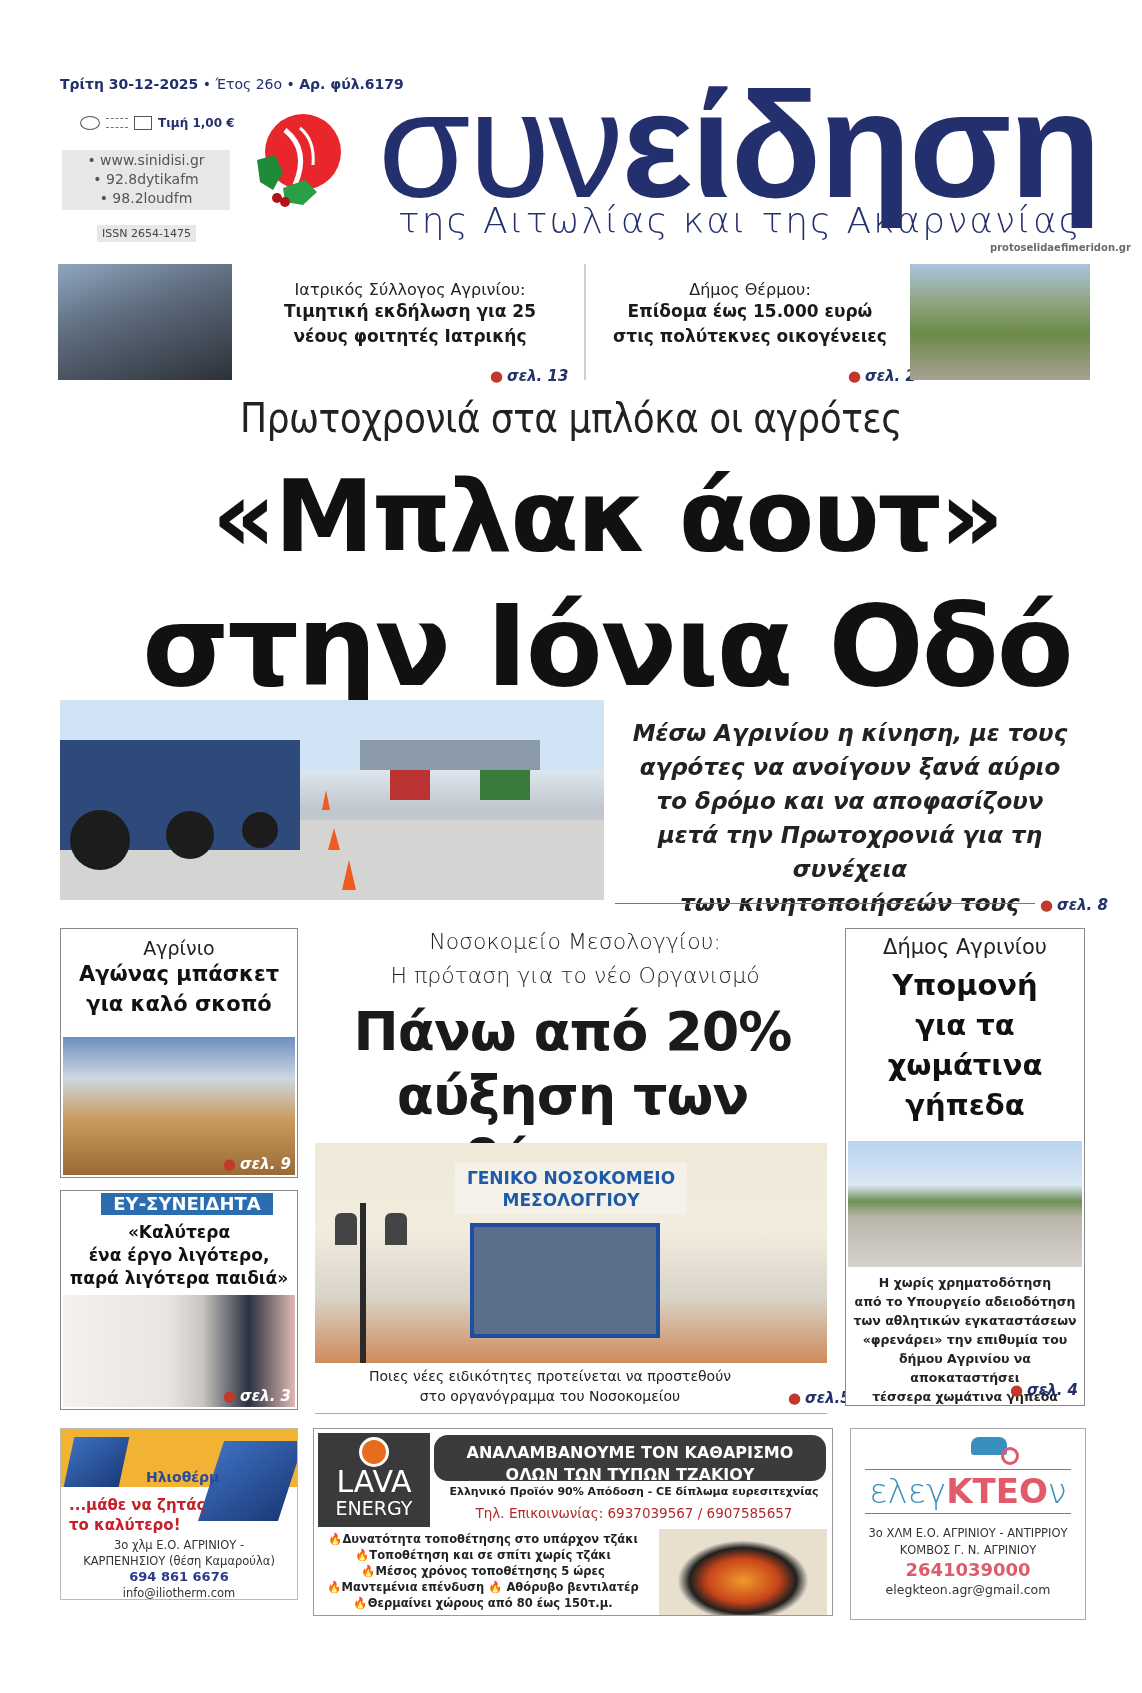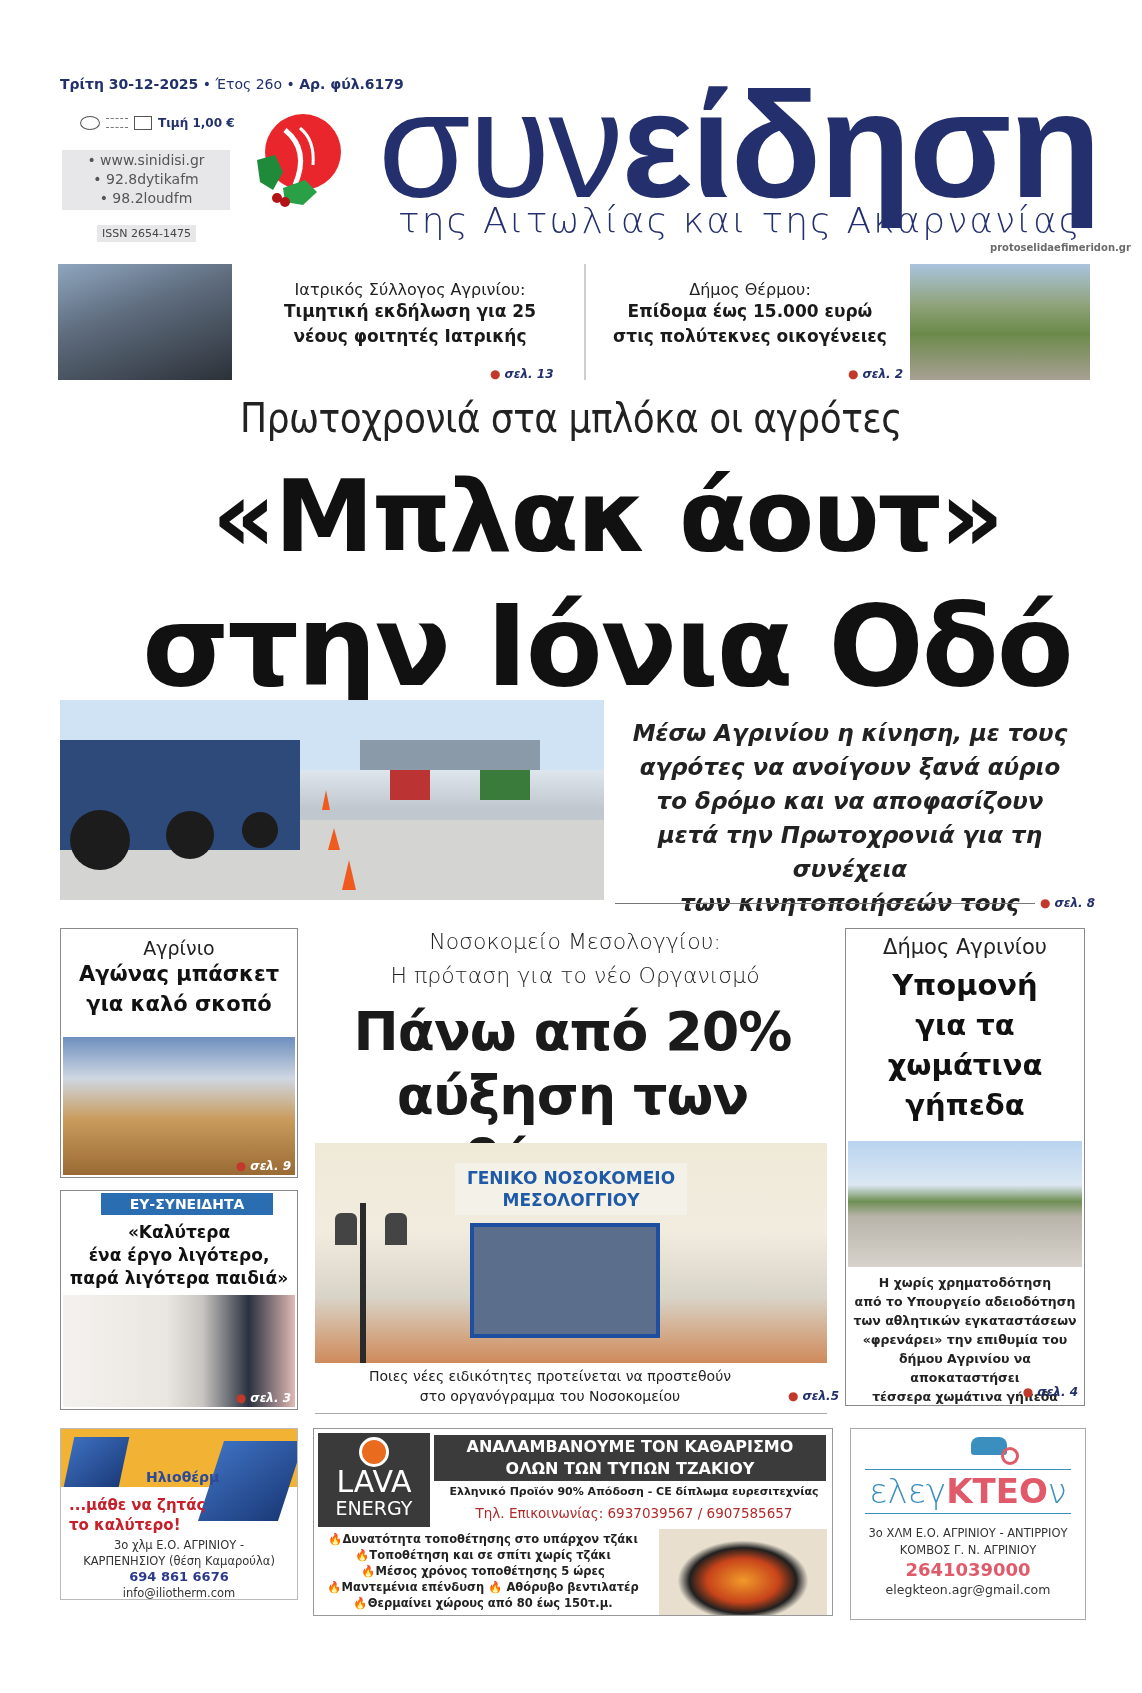--- a/index.html
+++ b/index.html
@@ -23,21 +23,21 @@
   .brand .light { font-weight: normal; }
   .brand .bold { font-weight: bold; }
   .brand-sub { left: 398px; top: 200px; font-size: 36px; color: #24306e; letter-spacing: 2px; white-space: nowrap; font-family: "DejaVu Sans", sans-serif; font-weight: 300; }
   .watermark { left: 990px; top: 242px; font-size: 10px; color: #6b6b6b; font-weight: bold; }
 
   
   .teaser-img { background: linear-gradient(160deg,#8fa6bf 0%,#5f6d7f 40%,#2c3138 100%); }
   .teaser-img2 { background: linear-gradient(180deg,#aac4df 0%,#8fa37a 35%,#6b8a4a 60%,#a8a093 100%); }
   .teaser-kicker { font-size: 16px; color: #222; }
   .teaser-title { font-size: 17px; font-weight: bold; line-height: 25px; color: #1a1a1a; }
-  .page-ref { font-size: 12px; font-style: italic; color: #22306b; font-weight: bold; text-align: right; }
+  .page-ref { font-size: 15px; font-style: italic; color: #22306b; font-weight: bold; text-align: right; }
   .page-ref .dot { color: #c0392b; font-style: normal; margin-right: 4px; }
   .vdivider { left: 584px; top: 264px; width: 2px; height: 116px; background: #cfcfcf; }
 
   
   .kicker-main { left: 0; width: 1142px; top: 395px; font-size: 40px; font-weight: 300; color: #222; text-align: center; font-family: "DejaVu Sans Condensed", "DejaVu Sans", sans-serif; letter-spacing: -0.5px; }
   .headline { left: 0; width: 1142px; text-align: center; font-weight: 900; color: #111; white-space: nowrap; font-family: "DejaVu Sans", sans-serif; margin-left: 36px; }
   .hl1 { top: 462px; font-size: 100px; line-height: 110px; letter-spacing: -2px; }
   .hl2 { top: 586px; font-size: 112px; line-height: 120px; letter-spacing: -2px; }
 
   .main-photo { left: 60px; top: 700px; width: 544px; height: 200px; overflow: hidden;
@@ -48,21 +48,21 @@
   
   .box { border: 1.5px solid #8a8a8a; background: #fff; }
   .box-title { font-weight: 900; color: #111; text-align: center; }
   .box-kicker { font-size: 20px; color: #222; text-align: center; }
 
   .court { background: linear-gradient(180deg,#6d8fbd 0%,#cfd7e3 30%,#c99b5c 60%,#9a6a35 100%); }
   .man-photo { background: linear-gradient(90deg,#f4f2ee 0%,#e9e6e1 45%,#c9c6c2 60%,#2a3140 80%,#e0b9b4 100%); }
   .hospital { background: linear-gradient(180deg,#efe9d8 0%,#f2ecdf 40%,#d9d4c8 70%,#cf8a5a 100%); }
   .field { background: linear-gradient(180deg,#b9d3ef 0%,#dbe7f2 35%,#6f8f55 48%,#b9b4aa 60%,#d7d3cc 100%); }
 
-  .eu-badge { background: #2a6db0; color: #fff; font-weight: bold; font-size: 14px; text-align: center; }
+  .eu-badge { background: #2a6db0; color: #fff; font-weight: bold; font-size: 18px; text-align: center; }
 
   
   .ad-iliotherm-top { background: #f2b233; }
   .lava-logo { background: #3a3a3a; color: #fff; }
   .lava-banner { background: #3b3b3b; color: #fff; font-weight: 900; text-align: center; font-size: 16px; line-height: 22px; }
   .lava-list { font-size: 11.5px; line-height: 16px; text-align: center; color: #222; font-weight: bold; }
   .flame { color: #f08a24; }
   .fireplace { background: radial-gradient(ellipse at 50% 60%, #f19a2b 0%, #c8441a 30%, #1f1f1f 45%, #e8dfcf 55%, #e8dfcf 100%); }
 
   .kteo-logo { font-size: 34px; white-space: nowrap; }
@@ -243,21 +243,21 @@
     <div>http://www.iliotherm.com/</div>
   </div>
 </div>
 
 <div class="abs" style="left:313px;top:1428px;width:520px;height:188px;border:1.5px solid #999;overflow:hidden;background:#fff;">
   <div class="lava-logo" style="position:absolute;left:4px;top:4px;width:112px;height:94px;text-align:center;">
     <div style="margin:4px auto 0;width:30px;height:30px;border-radius:50%;background:#e96b1e;border:3px solid #fff;"></div>
     <div style="font-size:30px;line-height:30px;">LAVA</div>
     <div style="font-size:19px;line-height:22px;">ENERGY</div>
   </div>
-  <div class="lava-banner" style="position:absolute;left:120px;top:6px;width:392px;height:46px;padding-top:1px;">
+  <div class="lava-banner" style="position:absolute;left:120px;top:6px;width:392px;height:46px;padding-top:7px;border-radius:14px;">
     <div>ΑΝΑΛΑΜΒΑΝΟΥΜΕ ΤΟΝ ΚΑΘΑΡΙΣΜΟ</div>
     <div>ΟΛΩΝ ΤΩΝ ΤΥΠΩΝ ΤΖΑΚΙΟΥ</div>
   </div>
   <div style="position:absolute;left:124px;top:56px;width:392px;text-align:center;font-size:11px;font-weight:bold;color:#222;">Ελληνικό Προϊόν 90% Απόδοση - CE δίπλωμα ευρεσιτεχνίας</div>
   <div style="position:absolute;left:124px;top:76px;width:392px;text-align:center;font-size:13.5px;color:#b12a2a;">Τηλ. Επικοινωνίας: 6937039567 / 6907585657</div>
   <div class="lava-list" style="position:absolute;left:4px;top:102px;width:330px;">
     <div><span class="flame">🔥</span><span>Δυνατότητα τοποθέτησης στο υπάρχον τζάκι</span></div>
     <div><span class="flame">🔥</span><span>Τοποθέτηση και σε σπίτι χωρίς τζάκι</span></div>
     <div><span class="flame">🔥</span><span>Μέσος χρόνος τοποθέτησης 5 ώρες</span></div>
     <div><span class="flame">🔥</span><span>Μαντεμένια επένδυση  🔥 Αθόρυβο βεντιλατέρ</span></div>

